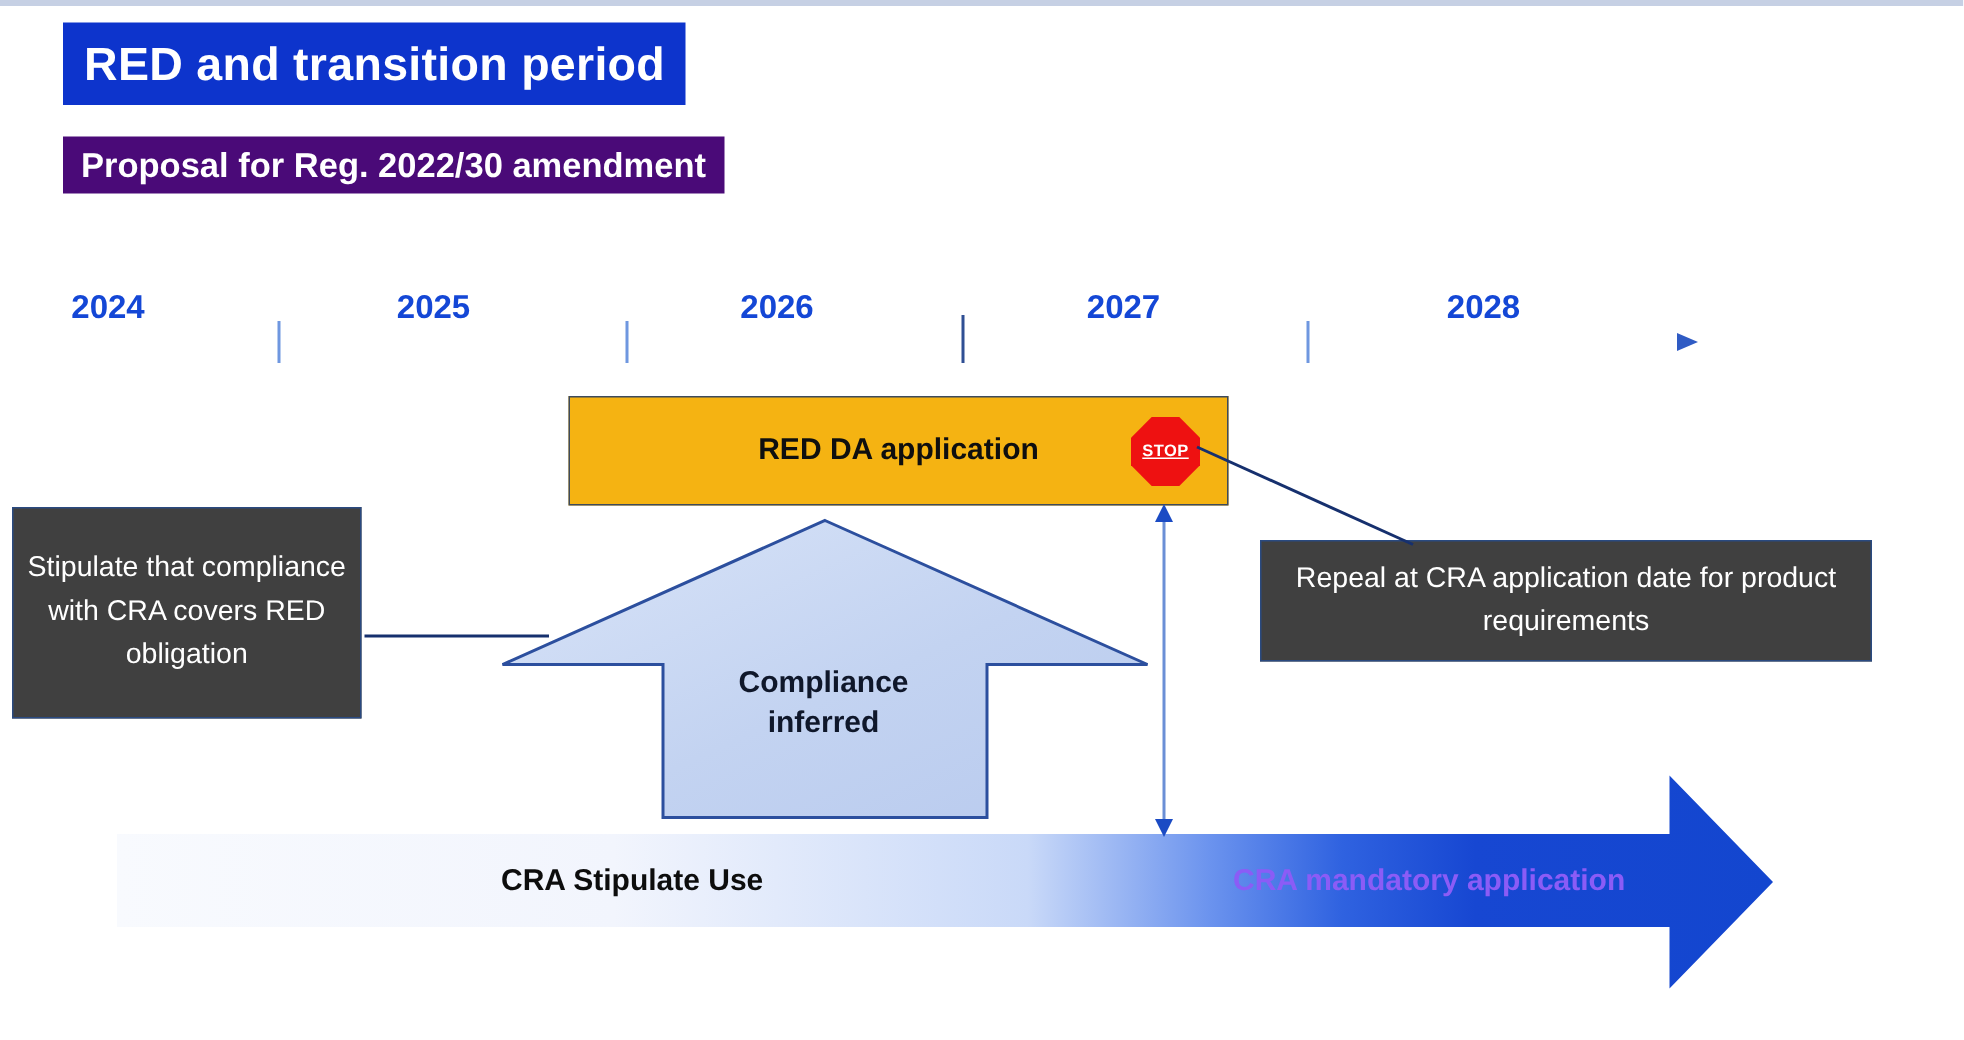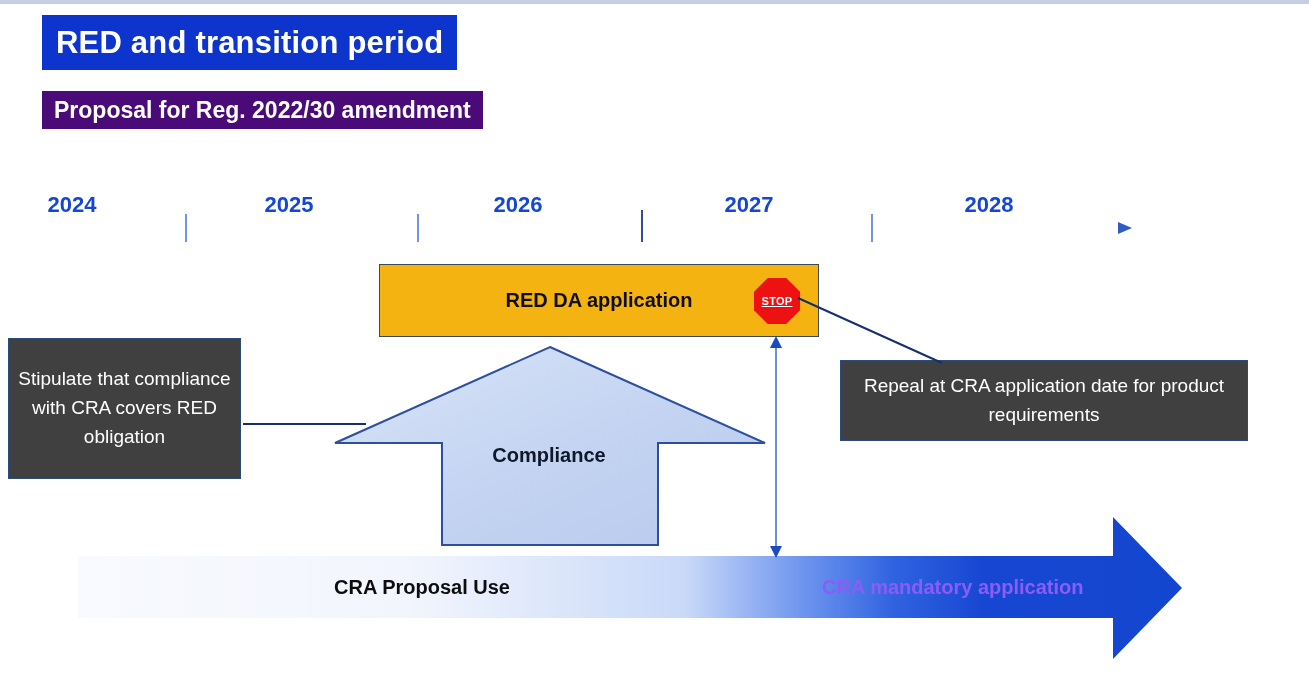--- a/index.html
+++ b/index.html
@@ -189,20 +189,21 @@
           <stop offset="0%" stop-color="#d9e4f8"></stop>
           <stop offset="55%" stop-color="#c3d3f1"></stop>
           <stop offset="100%" stop-color="#b8caee"></stop>
         </linearGradient>
       </defs>
       <polygon points="217,2 432,98 325,98 325,200 109,200 109,98 2,98" fill="url(#compGrad)" stroke="#2c4f9e" stroke-width="2"></polygon>
     </svg>
   </div>
   <div id="compliance-label">
     <div>Compliance</div>
+    <div>inferred</div>
   </div>
 
   <div id="red-da-bar">
     <span>RED DA application</span>
   </div>
 
   <div id="stop-sign">
     <span>STOP</span>
   </div>
 
@@ -222,21 +223,21 @@
           <stop offset="55%" stop-color="#c9d9f8"></stop>
           <stop offset="66%" stop-color="#6b93ee"></stop>
           <stop offset="74%" stop-color="#2f62e0"></stop>
           <stop offset="82%" stop-color="#1747d2"></stop>
           <stop offset="100%" stop-color="#1346cf"></stop>
         </linearGradient>
       </defs>
       <polygon points="8,48 1043,48 1043,9 1112,80 1043,151 1043,110 8,110" fill="url(#craGrad)"></polygon>
     </svg>
   </div>
-  <div id="cra-voluntary-label" class="cra-label">CRA Proposal Use</div>
+  <div id="cra-voluntary-label" class="cra-label">CRA Stipulate Use</div>
   <div id="cra-mandatory-label" class="cra-label">CRA mandatory application</div>
 
   <svg id="connectors" viewBox="0 0 1309 693">
 
     <line x1="776" y1="343" x2="776" y2="549" stroke="#6b8fd6" stroke-width="2"></line>
     <polygon points="770,348 782,348 776,336" fill="#1b4bc4"></polygon>
     <polygon points="770,546 782,546 776,558" fill="#1b4bc4"></polygon>
 
     <line x1="798" y1="298" x2="942" y2="363" stroke="#16306e" stroke-width="2"></line>
 

